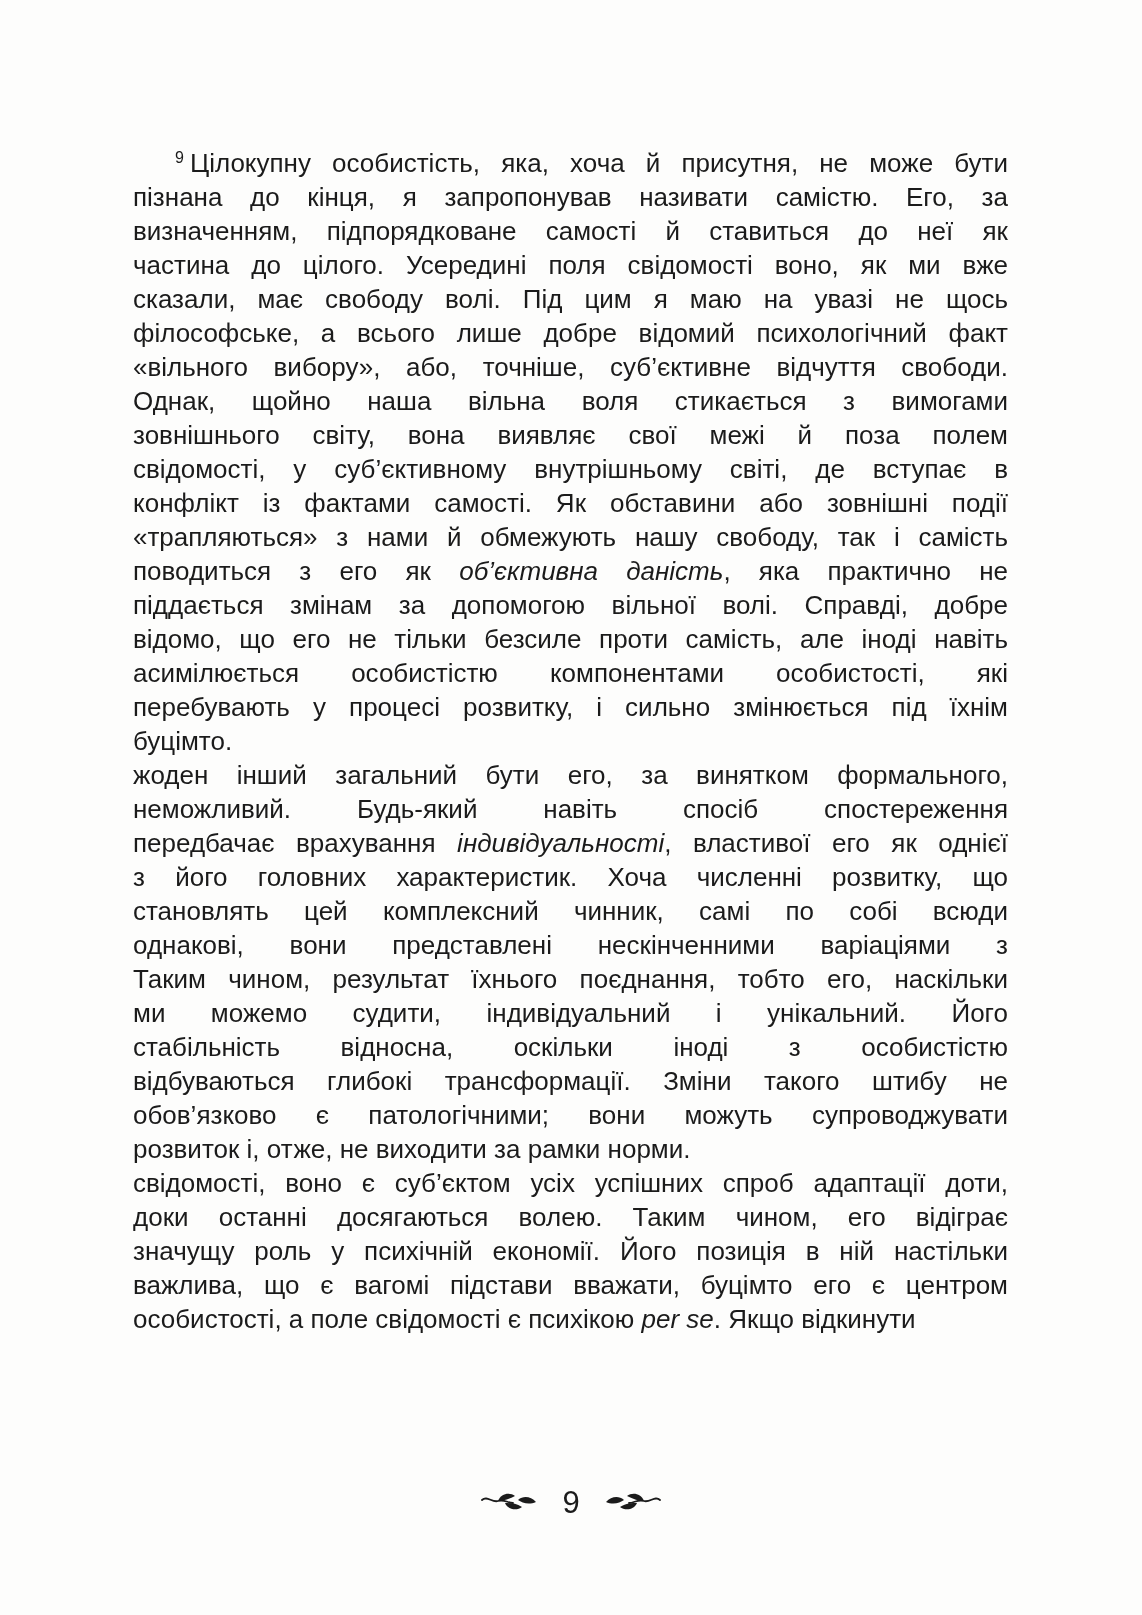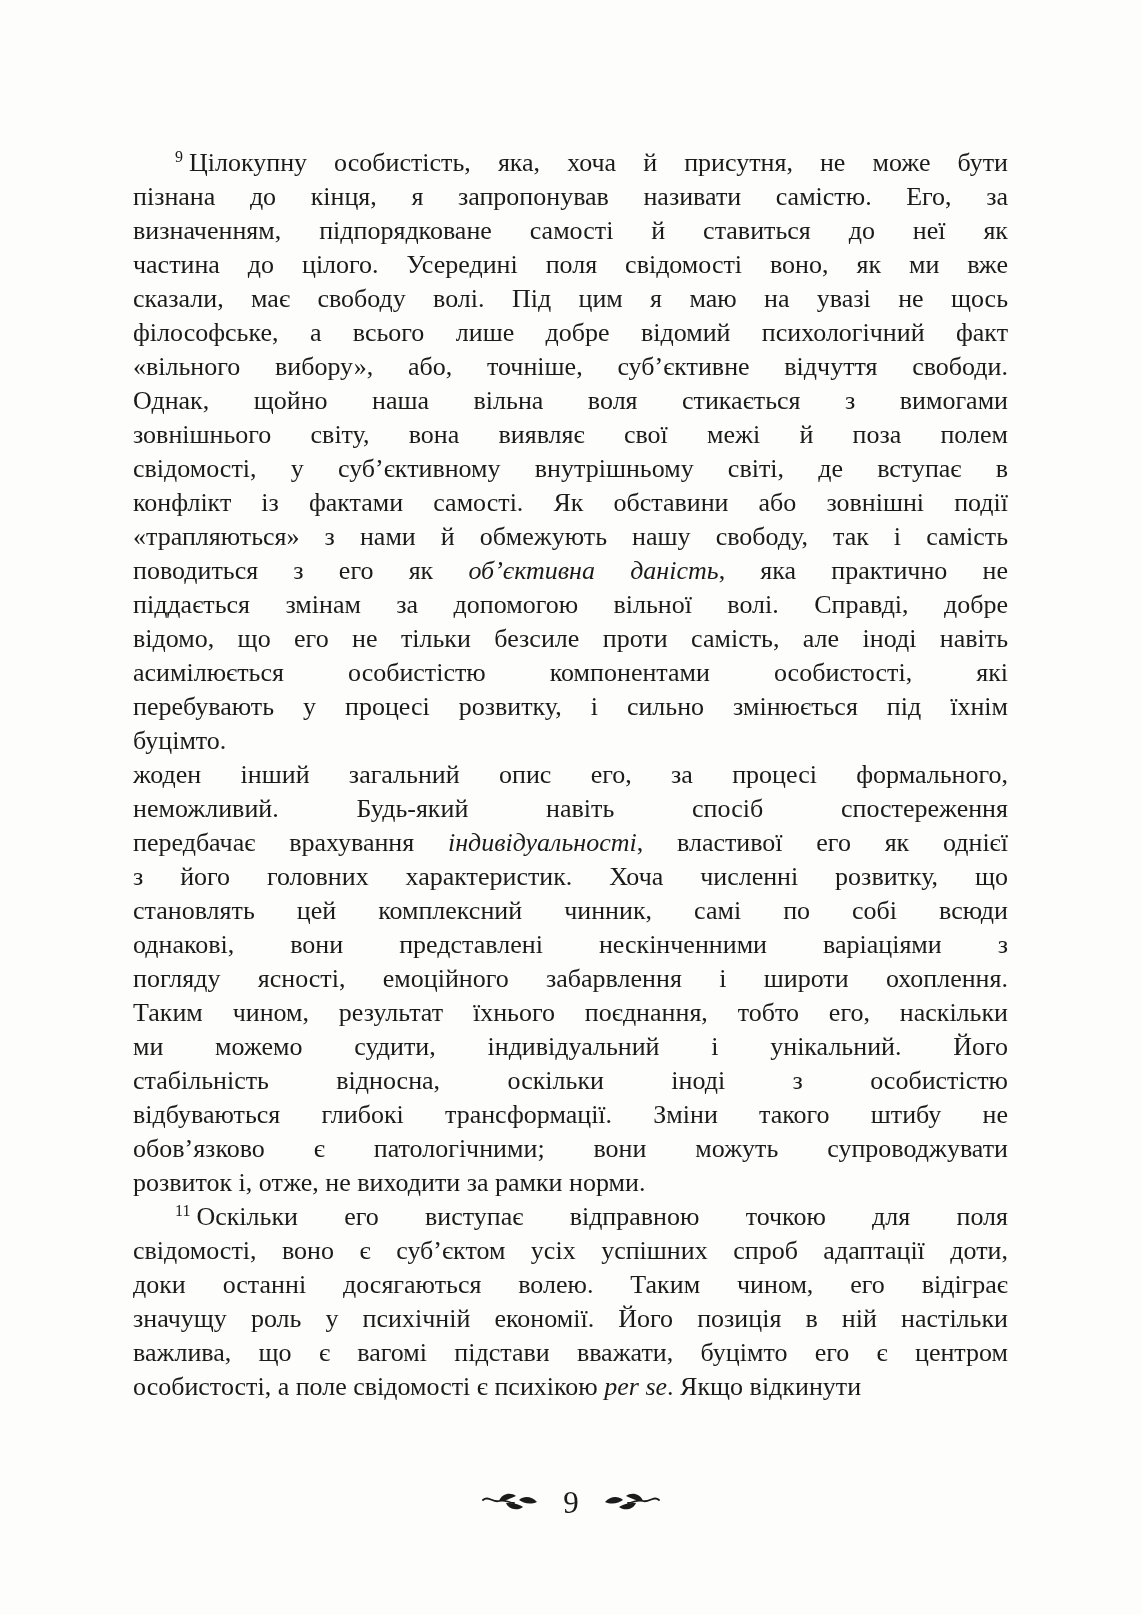--- a/index.html
+++ b/index.html
@@ -6,21 +6,21 @@
     margin: 0;
     padding: 0;
     background: #ffffff;
   }
   .page {
     position: relative;
     width: 1142px;
     height: 1615px;
     background: #fdfdfc;
     color: #1b1b1b;
-    font-family: Liberation Serif, serif;
+    font-family: Liberation Sans, sans-serif;
     overflow: hidden;
   }
   .text-block {
     position: absolute;
     left: 133px;
     top: 146px;
     width: 875px;
     font-size: 26px;
     color: #1b1b1b;
   }
@@ -93,34 +93,32 @@
       <div class="line"><span>зовнішнього світу, вона виявляє свої межі й поза полем</span></div>
       <div class="line"><span>свідомості, у суб’єктивному внутрішньому світі, де вступає в</span></div>
       <div class="line"><span>конфлікт із фактами самості. Як обставини або зовнішні події</span></div>
       <div class="line"><span>«трапляються» з нами й обмежують нашу свободу, так і самість</span></div>
       <div class="line"><span>поводиться з его як </span><em>об’єктивна даність</em><span>, яка практично не</span></div>
       <div class="line"><span>піддається змінам за допомогою вільної волі. Справді, добре</span></div>
       <div class="line"><span>відомо, що его не тільки безсиле проти самість, але іноді навіть</span></div>
       <div class="line"><span>асимілюється особистістю компонентами особистості, які</span></div>
       <div class="line"><span>перебувають у процесі розвитку, і сильно змінюється під їхнім</span></div>
       <div class="line last"><span>буцімто.</span></div>
-      <div class="line"><span>жоден інший загальний опис его, за процесі формального,</span></div>
+      <div class="line"><span>жоден інший загальний бути его, за винятком формального,</span></div>
       <div class="line"><span>неможливий. Будь-який навіть спосіб спостереження</span></div>
       <div class="line"><span>передбачає врахування </span><em>індивідуальності</em><span>, властивої его як однієї</span></div>
       <div class="line"><span>з його головних характеристик. Хоча численні розвитку, що</span></div>
       <div class="line"><span>становлять цей комплексний чинник, самі по собі всюди</span></div>
       <div class="line"><span>однакові, вони представлені нескінченними варіаціями з</span></div>
-      <div class="line"><span>погляду ясності, емоційного забарвлення і широти охоплення.</span></div>
       <div class="line"><span>Таким чином, результат їхнього поєднання, тобто его, наскільки</span></div>
       <div class="line"><span>ми можемо судити, індивідуальний і унікальний. Його</span></div>
       <div class="line"><span>стабільність відносна, оскільки іноді з особистістю</span></div>
       <div class="line"><span>відбуваються глибокі трансформації. Зміни такого штибу не</span></div>
       <div class="line"><span>обов’язково є патологічними; вони можуть супроводжувати</span></div>
       <div class="line last"><span>розвиток і, отже, не виходити за рамки норми.</span></div>
-      <div class="line first"><sup>11</sup><span>Оскільки его виступає відправною точкою для поля</span></div>
       <div class="line"><span>свідомості, воно є суб’єктом усіх успішних спроб адаптації доти,</span></div>
       <div class="line"><span>доки останні досягаються волею. Таким чином, его відіграє</span></div>
       <div class="line"><span>значущу роль у психічній економії. Його позиція в ній настільки</span></div>
       <div class="line"><span>важлива, що є вагомі підстави вважати, буцімто его є центром</span></div>
       <div class="line last"><span>особистості, а поле свідомості є психікою </span><em>per se</em><span>. Якщо відкинути</span></div>
     </div>
 
   <div class="footer">
     <span class="ornament left">
       <svg width="58" height="24" viewBox="0 0 58 24" xmlns="http://www.w3.org/2000/svg">

